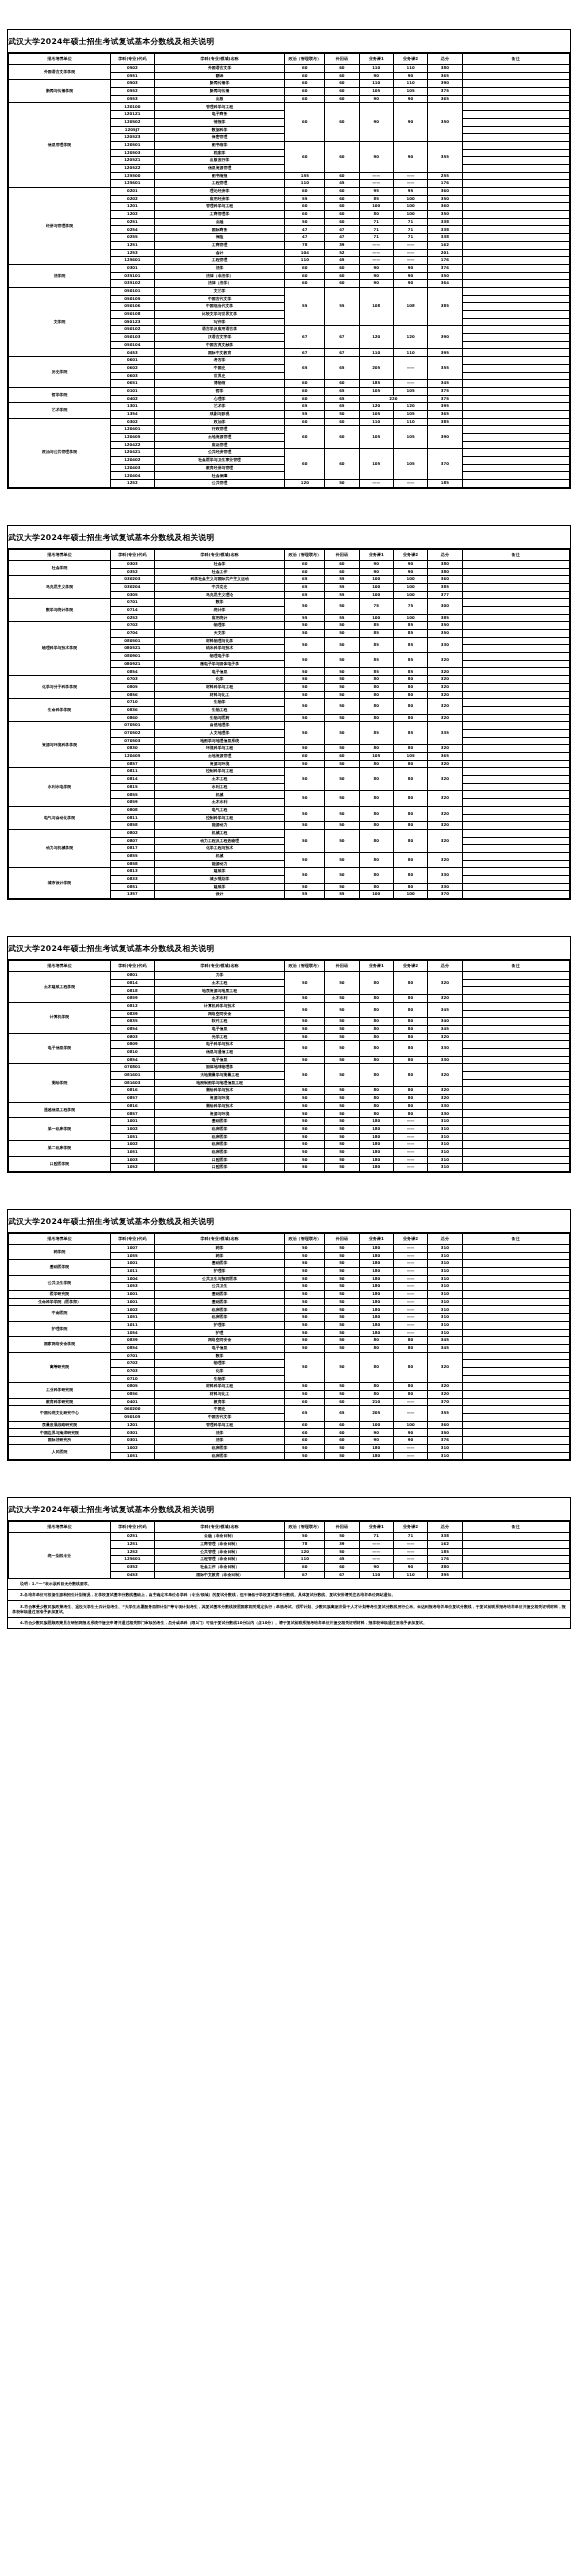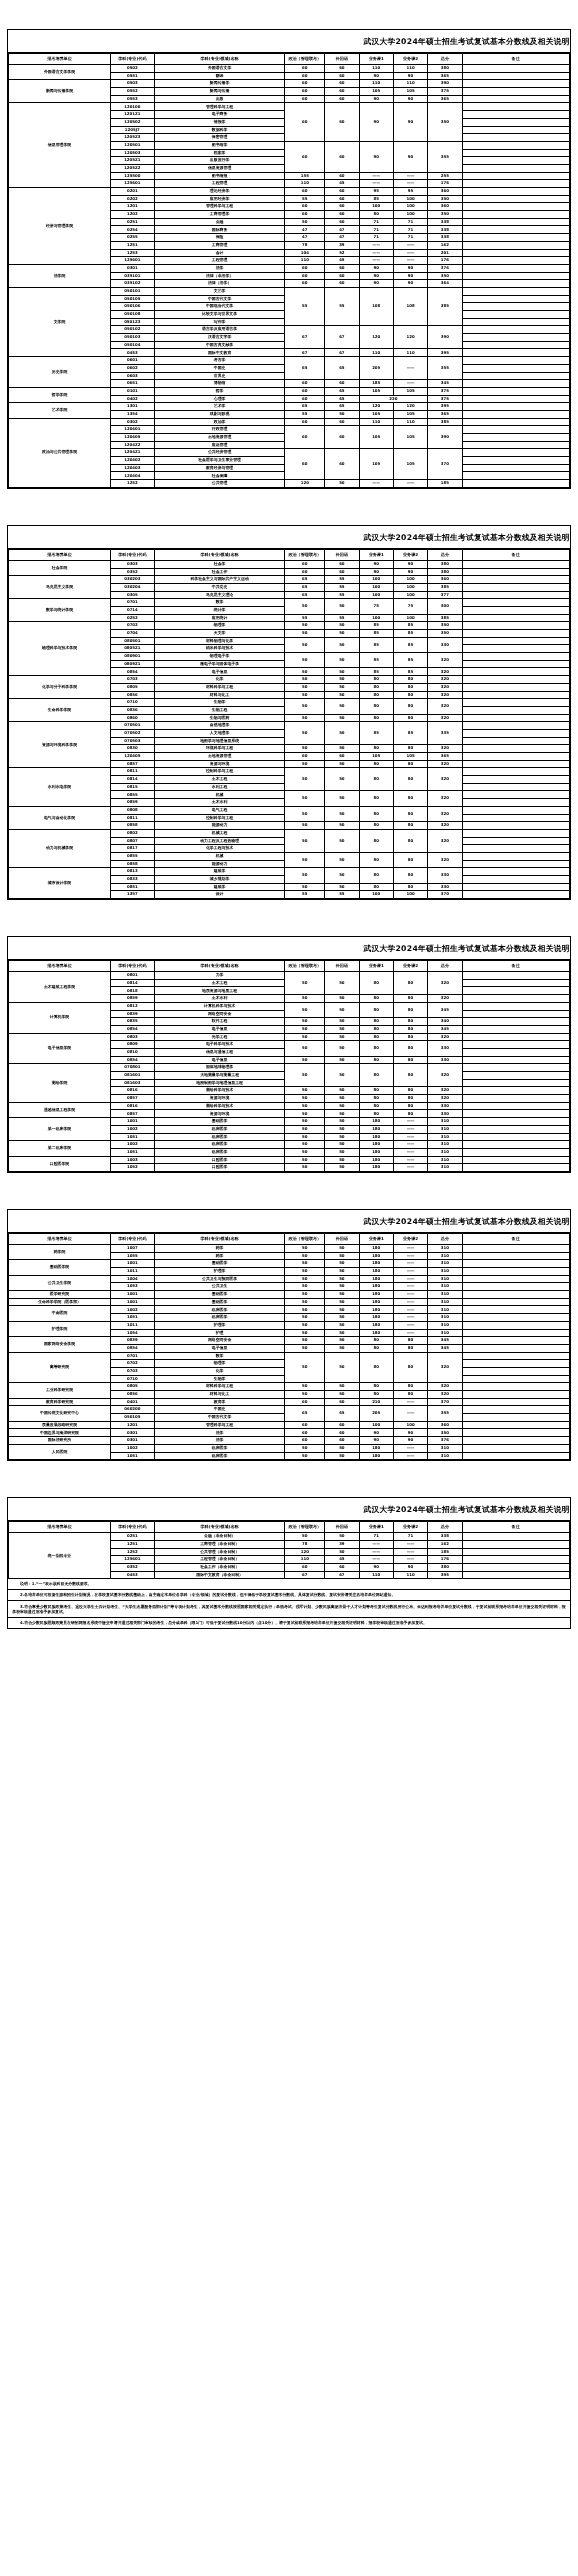--- a/index.html
+++ b/index.html
@@ -16,21 +16,21 @@
     box-sizing:border-box;
   }
   .page-inner{
     margin:0 7.2px;
     border:1px solid #000;
     box-sizing:border-box;
   }
   .spacer-top{height:29px;}
   .spacer-page{height:36px;}
   .doc-title{
-    text-align:right;
+    text-align:left;
     font-weight:bold;
     font-size:7.7px;
     letter-spacing:0.3px;
     padding:6.7px 0 6.2px 0;
     border-bottom:1px solid #000;
     line-height:1.2;
   }
   table.grid{
     border-collapse:collapse;
     width:100%;

